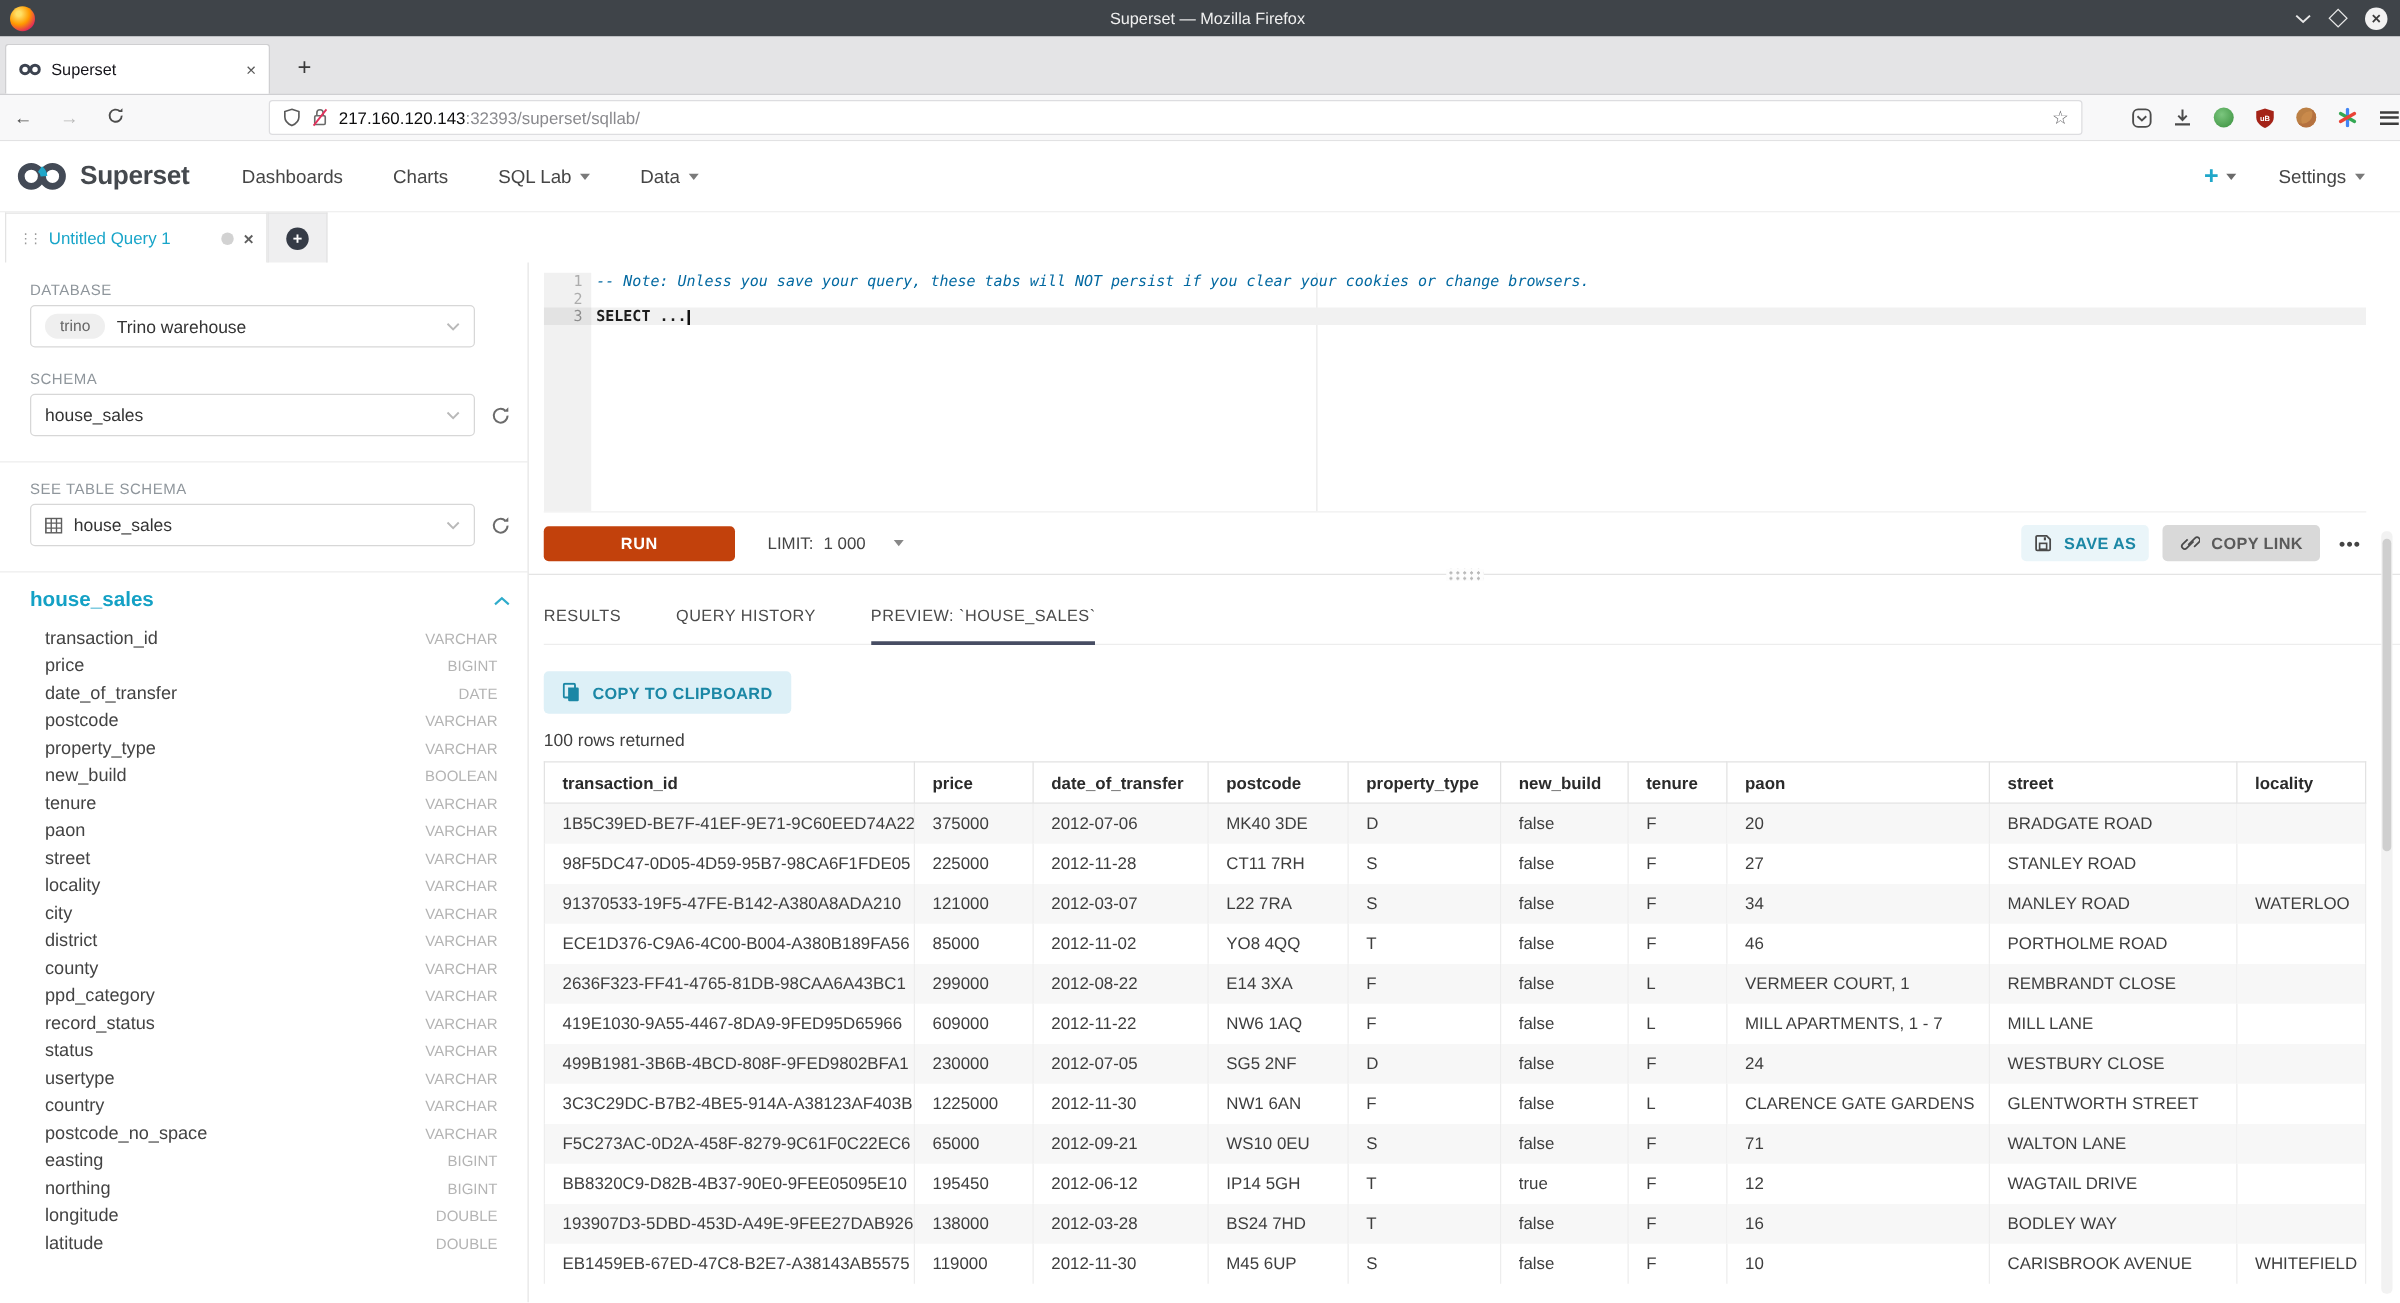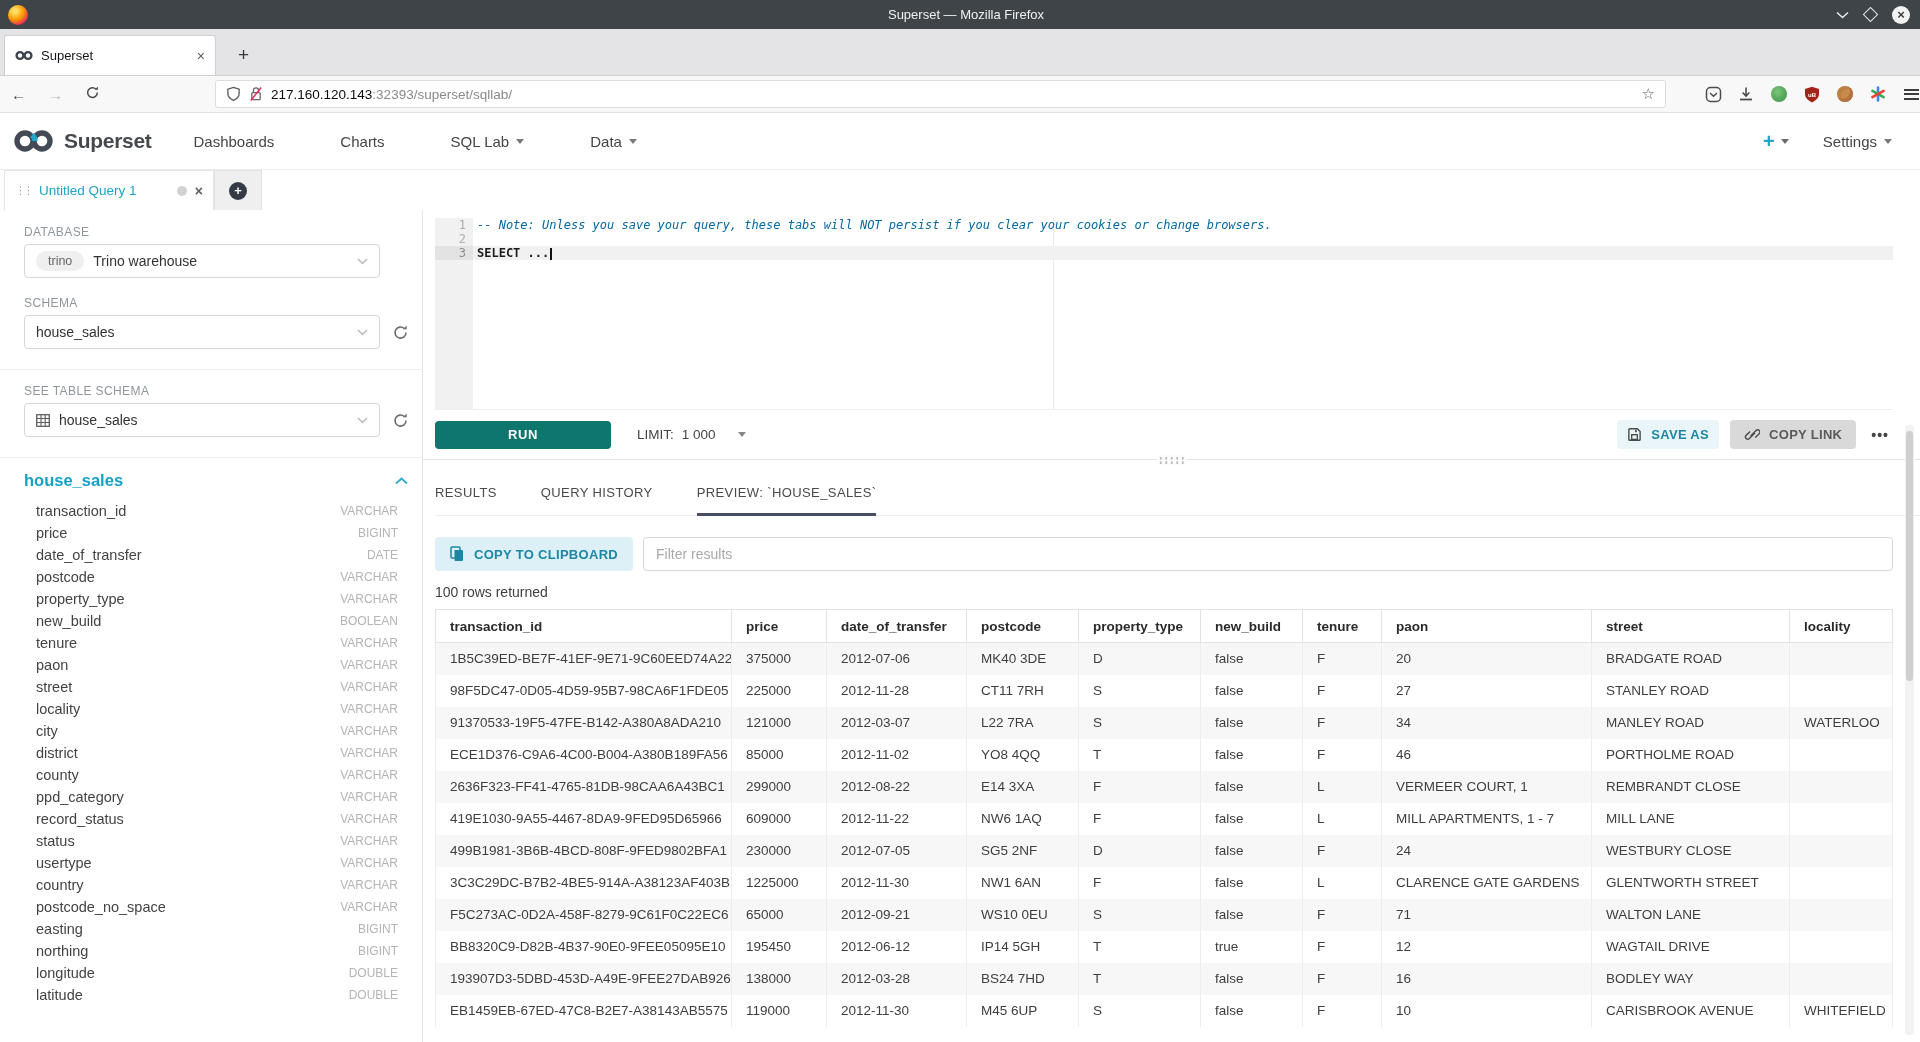--- a/index.html
+++ b/index.html
@@ -39,21 +39,21 @@
   .green-dot { width:16px; height:16px; border-radius:50%; background:radial-gradient(circle at 40% 35%, #7bc67e, #388e3c); }
   .cookie { width:16px; height:16px; border-radius:50%; background:#c98a4b;
     box-shadow: inset -3px -3px 0 #b5713f, inset 3px 2px 0 1px #8a5a2b33; }
   .burger { width:15px; height:11px; border-top:2px solid #3c3c3c; border-bottom:2px solid #3c3c3c; position:relative; }
   .burger::after { content:""; position:absolute; left:0; right:0; top:2.5px; height:2px; background:#3c3c3c; }
 
   
   .ssnav { height:57px; background:#fff; border-bottom:1px solid #ececec; display:flex; align-items:center; padding:0 28px 0 12px; }
   .brand { display:flex; align-items:center; gap:8px; margin-right:42px; }
   .brand-name { font-size:21px; font-weight:bold; color:#45494e; letter-spacing:-0.3px; }
-  .nav-items { display:flex; gap:66px; align-items:center; }
+  .nav-items { display:flex; gap:40px; align-items:center; }
   .nav-item { font-size:15px; color:#454545; display:flex; align-items:center; gap:7px; }
   .caret { width:0; height:0; border-left:4px solid transparent; border-right:4px solid transparent; border-top:5px solid #7a7a7a; }
   .nav-right { margin-left:auto; display:flex; align-items:center; gap:34px; }
   .plus-btn { display:flex; align-items:center; gap:6px; }
   .plus-glyph { color:#20a7c9; font-size:20px; font-weight:bold; line-height:1; }
   .plus-btn .caret { border-top-color:#6a6a6a; }
   .settings { font-size:15px; color:#454545; display:flex; align-items:center; gap:7px; }
 
   
   .querytabs { height:40px; background:#fff; display:flex; align-items:stretch; }
@@ -96,21 +96,21 @@
   .ed-line { position:relative; height:14px; display:flex; }
   .ed-num { width:38px; text-align:right; padding-right:7px; color:#adadad; flex:none; position:relative; z-index:2; }
   .ed-text { padding-left:4px; white-space:pre; position:relative; z-index:2; }
   .ed-line.active::before { content:""; position:absolute; left:0; right:0; top:0; bottom:0; background:#f1f1f1; z-index:1; }
   .ed-line.active .ed-num { background:#e3e3e3; color:#8d8d8d; }
   .comment { color:#0369a1; font-style:italic; }
   .kw, .sqlrest { color:#1c1c1c; font-weight:bold; }
   .cursor { display:inline-block; width:1.5px; height:12px; background:#111; vertical-align:middle; margin-left:1px; }
 
   .run-row { margin-top:10px; display:flex; align-items:center; }
-  .run-btn { width:176px; height:28px; background:#0f766e; border-radius:4px; color:#fff; font-size:13px;
+  .run-btn { width:153px; height:28px; background:#c2410c; border-radius:4px; color:#fff; font-size:13px;
     font-weight:bold; letter-spacing:0.6px; display:flex; align-items:center; justify-content:center; }
   .limit { margin-left:26px; display:flex; align-items:center; gap:8px; font-size:13.5px; color:#454545; }
   .limit .caret { margin-left:14px; border-top-color:#888; }
   .run-right { margin-left:auto; display:flex; align-items:center; gap:11px; }
   .saveas { height:29px; background:#eaf5f9; border-radius:4px; padding:0 10px; display:flex; align-items:center;
     gap:9px; color:#1b87a5; font-size:13px; font-weight:bold; letter-spacing:0.3px; }
   .copylink { height:29px; background:#d9d9d9; border-radius:4px; padding:0 14px; display:flex; align-items:center;
     gap:9px; color:#5a5a5a; font-size:13px; font-weight:bold; letter-spacing:0.3px; }
   .moremenu { color:#444; font-size:14px; letter-spacing:1px; font-weight:bold; padding:0 4px; }
 
@@ -507,21 +507,20 @@
       </div>
 
     <div class="ctrl-row">
       <div class="copyclip">
         <svg width="14" height="16" viewBox="0 0 14 16">
             <rect x="1" y="1" width="9" height="11" rx="1" fill="none" stroke="#1b87a5" stroke-width="1.5"></rect>
             <path d="M4.5 4 H12 a1 1 0 0 1 1 1 V14 a1 1 0 0 1-1 1 H5.5 a1 1 0 0 1-1-1 Z" fill="#1b87a5"></path>
           </svg>
         <span>COPY TO CLIPBOARD</span>
       </div>
-      <input class="filter-input" placeholder="Filter results" style="">
     </div>
 
     <div class="rowcount">100 rows returned</div>
 
     <table class="results">
       <colgroup>
           <col style="width: 296px;">
           <col style="width: 95px;">
           <col style="width: 140px;">
           <col style="width: 112px;">

